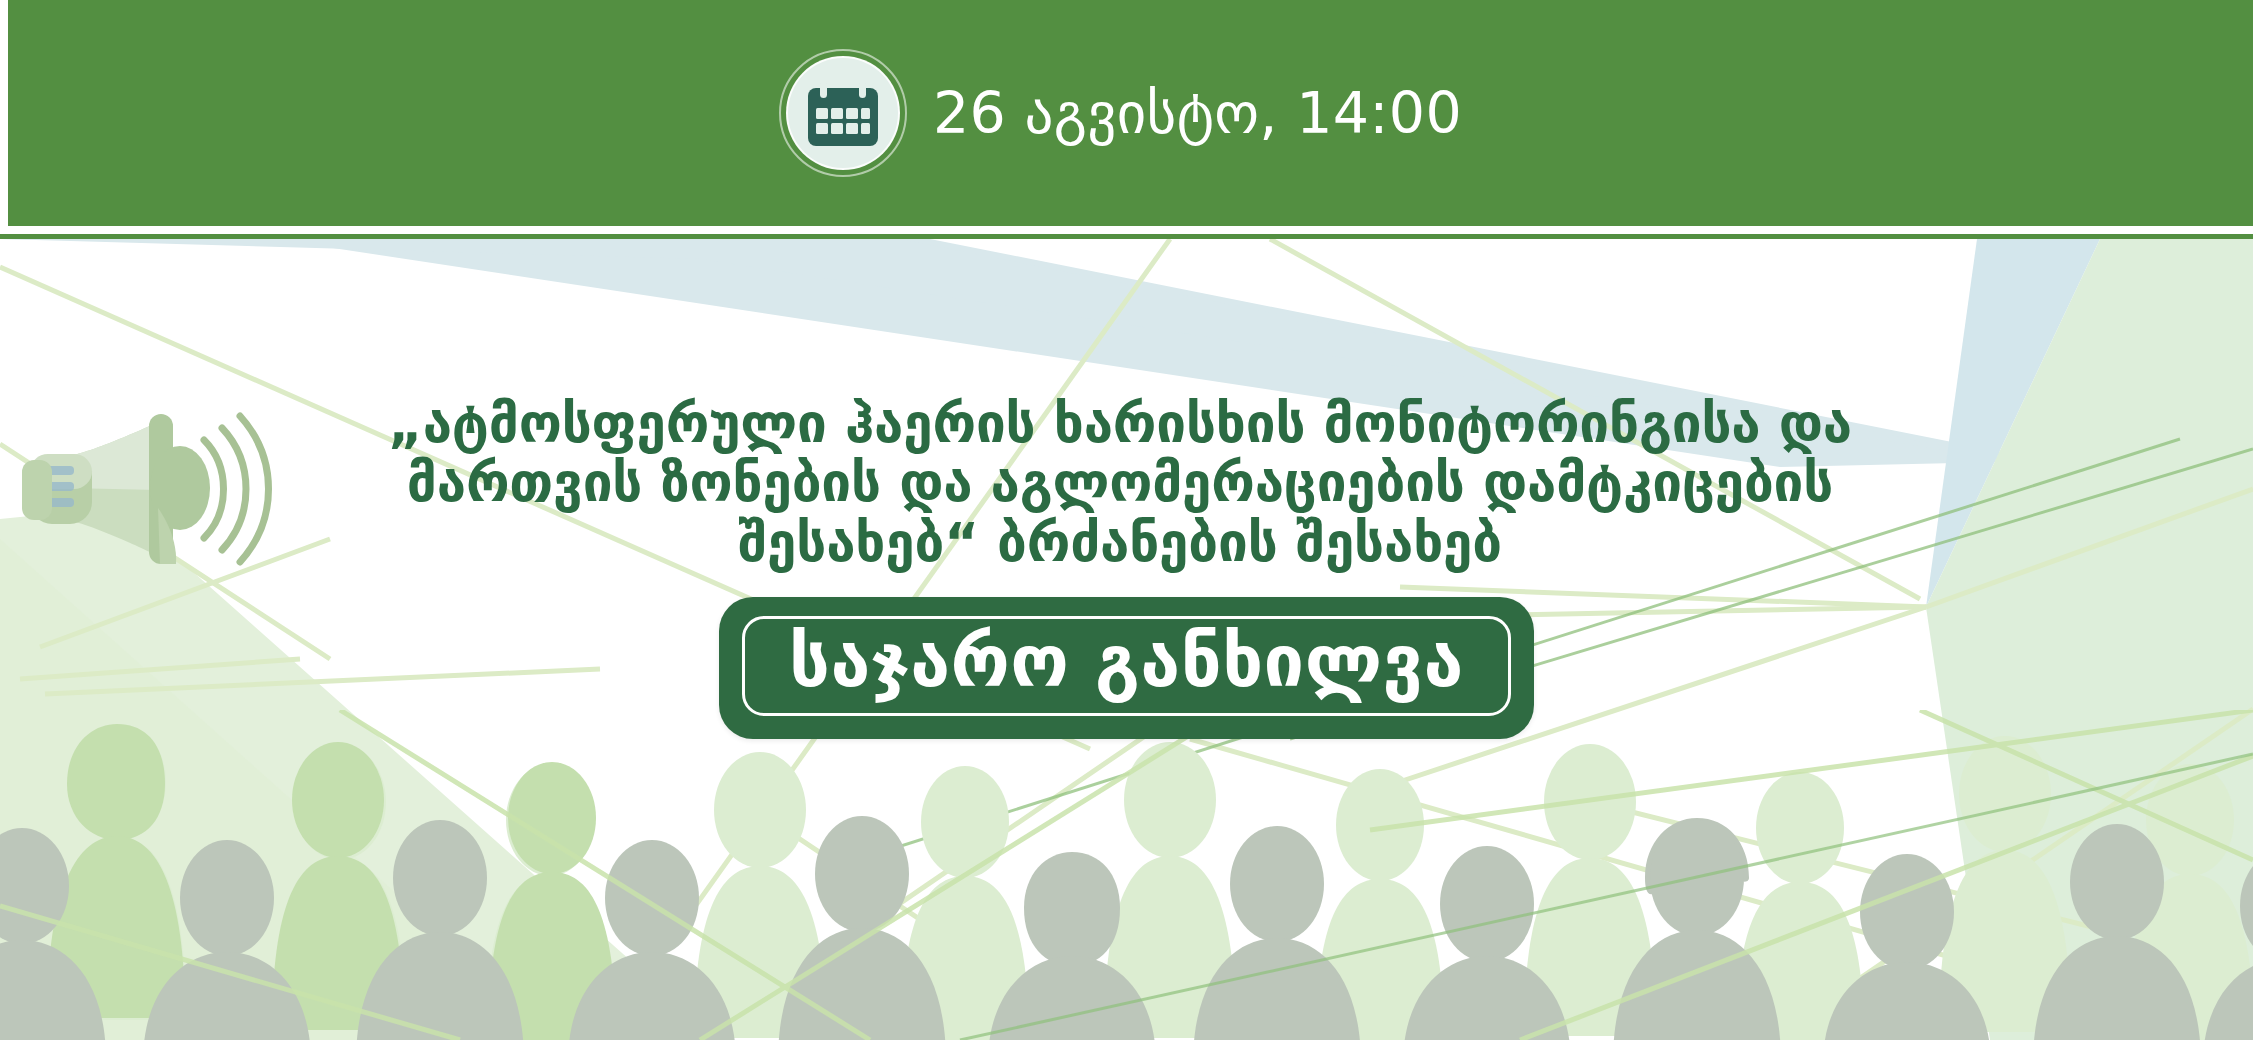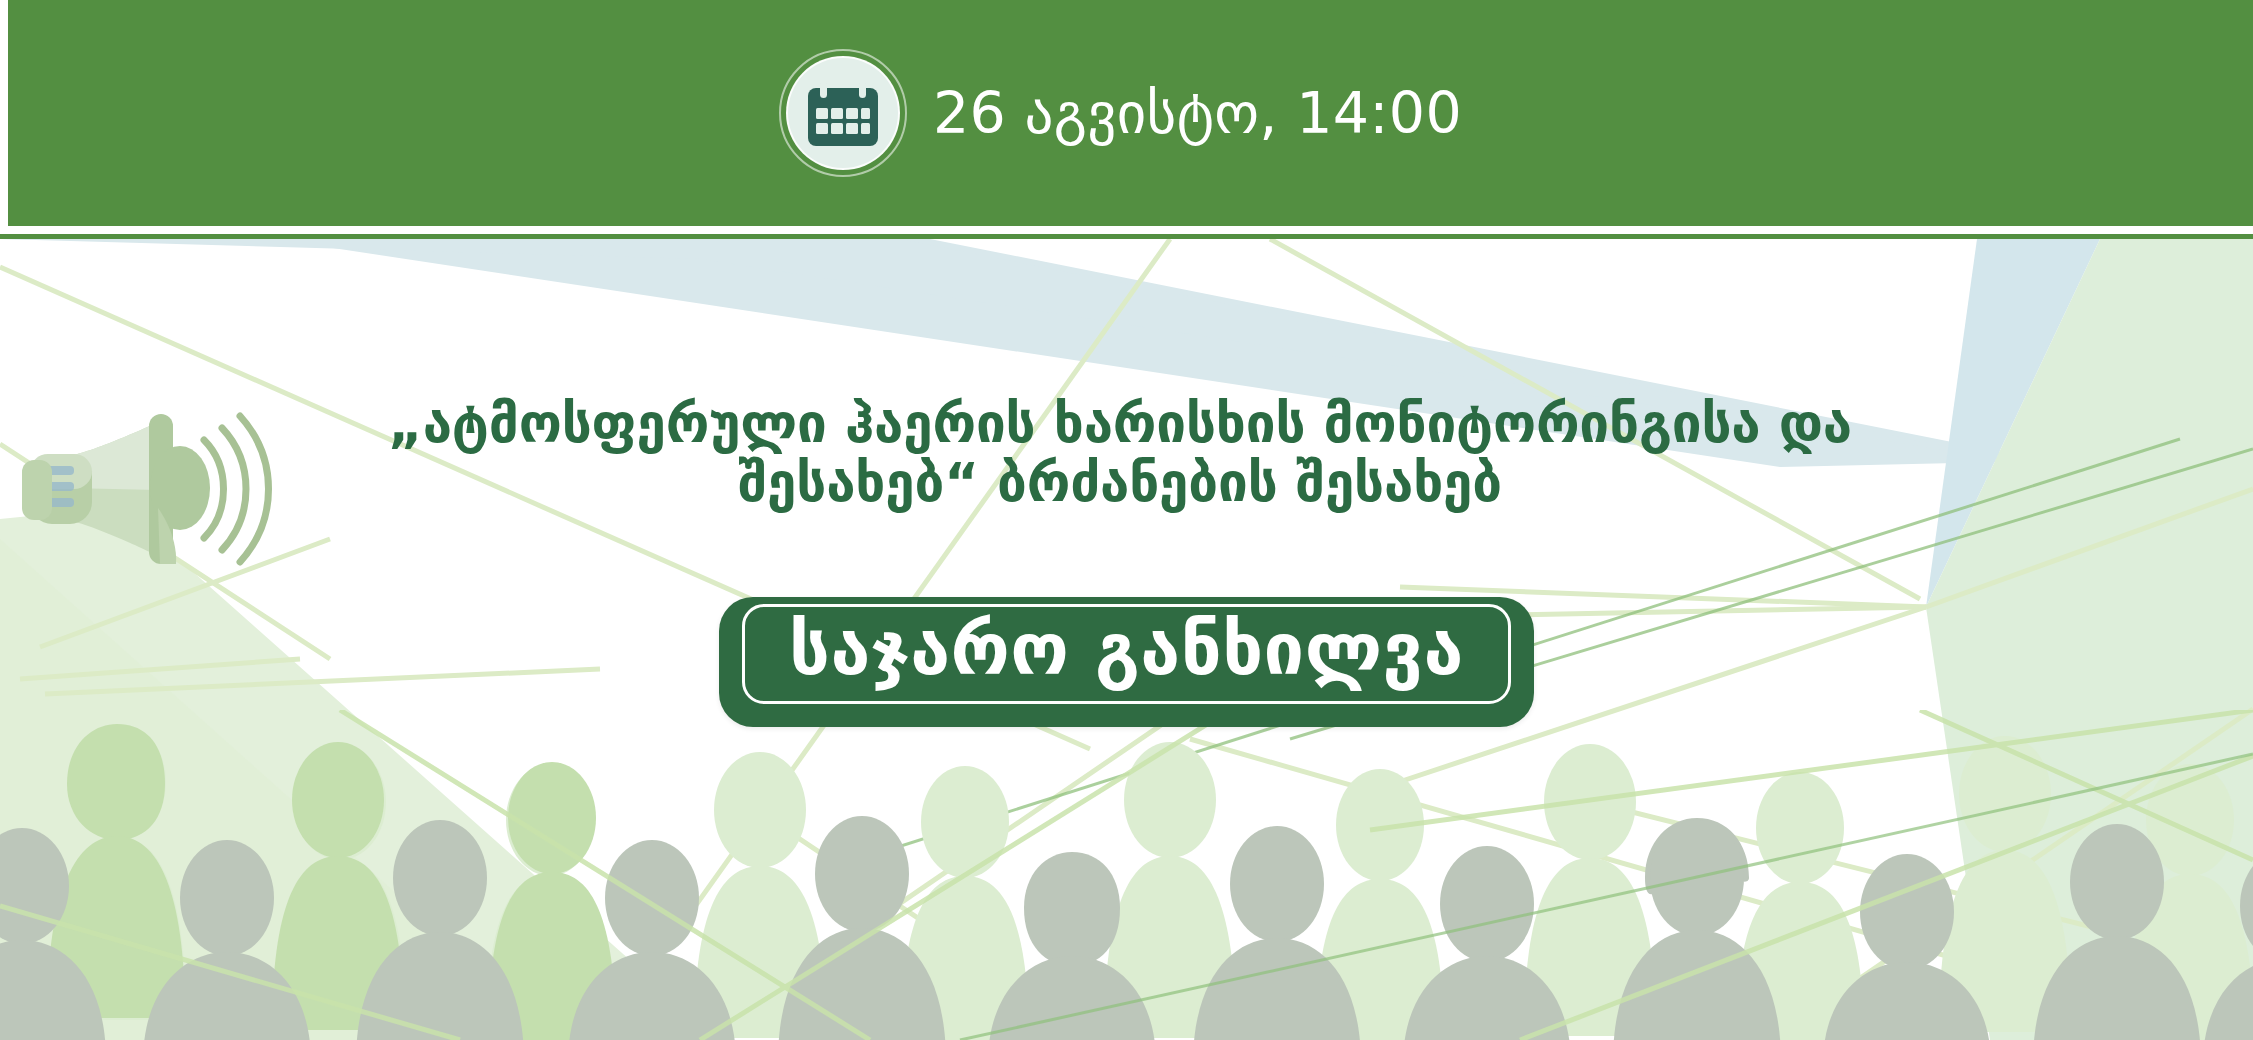--- a/index.html
+++ b/index.html
@@ -57,21 +57,21 @@
   .title-line{
     color:#2B6B43; font-size:53px; line-height:1.12;
     font-weight:700; letter-spacing:-.2px; white-space:nowrap;
   }
   .badge-wrap{
     position:absolute; left:0; top:358px; width:2253px;
     display:flex; justify-content:center; pointer-events:auto;
   }
   .badge{
     background:#2F6B42; border-radius:34px;
-    padding:7px 23px 23px 23px; display:inline-block;
+    padding:19px 23px 23px 23px; display:inline-block;
     box-shadow:0 2px 5px rgba(0,0,0,.08);
     text-align:right;
   }
   .badge-inner{
     border:3px solid #ffffff; border-radius:22px;
     padding:4px 44px 12px 44px;
   }
   .badge-text{
     color:#ffffff; font-size:72px; line-height:1.08;
     font-weight:700; white-space:nowrap; letter-spacing:.5px;
@@ -307,20 +307,21 @@
       </div>
       <div class="header-text">26 აგვისტო, 14:00</div>
     </div>
   </div>
   <div class="sep-gap"></div>
   <div class="sep-line"></div>
 
   <div class="content">
     <div class="title-block">
       <div class="title-line">„ატმოსფერული ჰაერის ხარისხის მონიტორინგისა და</div>
+      <div class="title-line">მართვის ზონების და აგლომერაციების დამტკიცების</div>
       <div class="title-line">შესახებ“ ბრძანების შესახებ</div>
     </div>
 
     <div class="badge-wrap">
       <div class="badge">
         <div class="badge-inner">
           <div class="badge-text">საჯარო განხილვა</div>
         </div>
       </div>
     </div>

